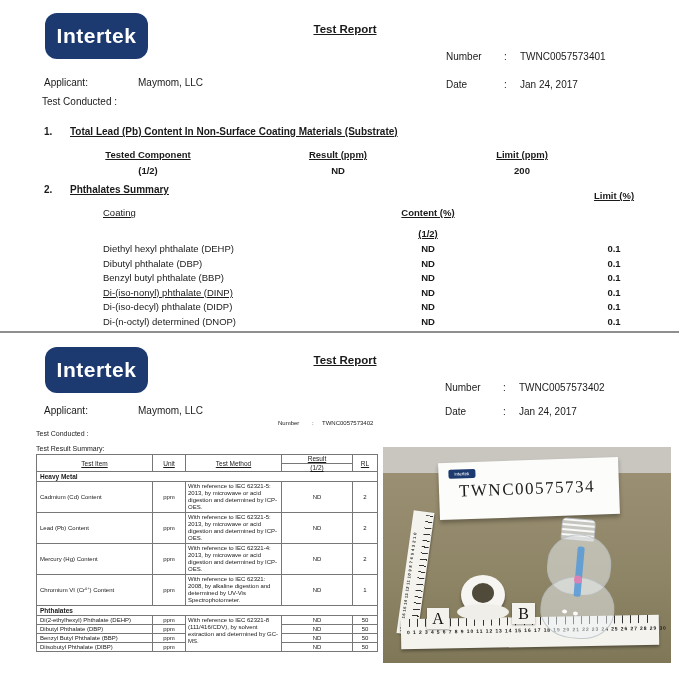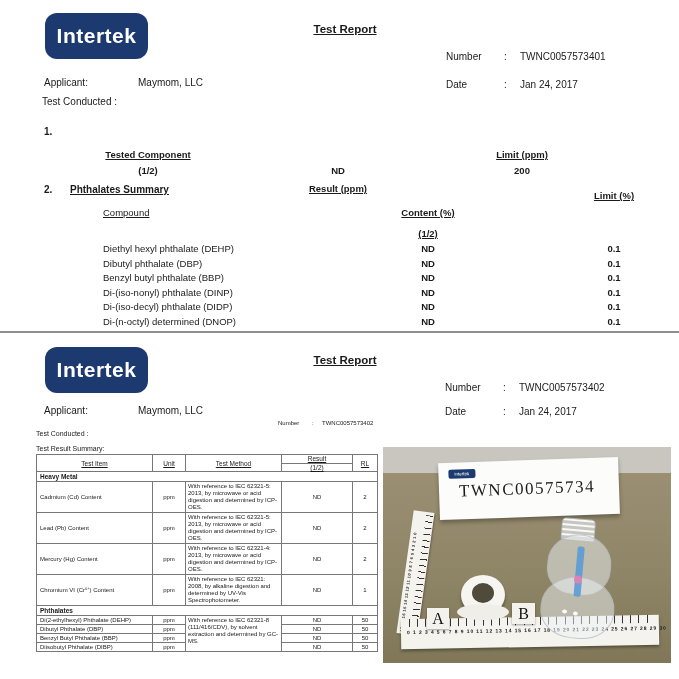--- a/index.html
+++ b/index.html
@@ -93,50 +93,51 @@
   <div class="abs t10" style="left:44px;top:77px;">Applicant:</div>
   <div class="abs t10" style="left:138px;top:77px;">Maymom, LLC</div>
 
   <div class="abs t10" style="left:446px;top:79px;">Date</div>
   <div class="abs t10" style="left:504px;top:79px;">:</div>
   <div class="abs t10" style="left:520px;top:79px;">Jan 24, 2017</div>
 
   <div class="abs t10" style="left:42px;top:96px;">Test Conducted :</div>
 
   <div class="abs t10 bold" style="left:44px;top:126px;">1.</div>
+  <div class="abs t10 bold ul" style="left:70px;top:126px;">Total Lead (Pb) Content In Non-Surface Coating Materials (Substrate)</div>
 
   <div class="abs t95 ul ctr" style="left:88px;top:149px;width:120px;">Tested Component</div>
-  <div class="abs t95 ul ctr" style="left:278px;top:149px;width:120px;margin-top:34px;">Result (ppm)</div>
+  <div class="abs t95 ul ctr" style="left:278px;top:149px;width:120px;">Result (ppm)</div>
   <div class="abs t95 ul ctr" style="left:462px;top:149px;width:120px;">Limit (ppm)</div>
 
   <div class="abs t95 ctr" style="left:88px;top:165px;width:120px;">(1/2)</div>
   <div class="abs t95 ctr" style="left:278px;top:165px;width:120px;">ND</div>
   <div class="abs t95 ctr" style="left:462px;top:165px;width:120px;">200</div>
 
   <div class="abs t10 bold" style="left:44px;top:184px;">2.</div>
   <div class="abs t10 bold ul" style="left:70px;top:184px;">Phthalates Summary</div>
 
-  <div class="abs t95 ul" style="left:103px;top:207px;">Compound</div>
+  <div class="abs t95 ul" style="left:103px;top:207px;">Coating</div>
   <div class="abs t95 ul ctr" style="left:368px;top:207px;width:120px;">Content (%)</div>
   <div class="abs t95 ul ctr" style="left:554px;top:190px;width:120px;">Limit (%)</div>
   <div class="abs t95 ul ctr" style="left:368px;top:228px;width:120px;">(1/2)</div>
 
   <div class="abs t95" style="left:103px;top:243px;"><span>Diethyl hexyl phthalate (DEHP)</span></div>
   <div class="abs t95 ctr" style="left:368px;top:243px;width:120px;">ND</div>
   <div class="abs t95 ctr" style="left:554px;top:243px;width:120px;">0.1</div>
 
   <div class="abs t95" style="left:103px;top:257.5px;"><span>Dibutyl phthalate (DBP)</span></div>
   <div class="abs t95 ctr" style="left:368px;top:257.5px;width:120px;">ND</div>
   <div class="abs t95 ctr" style="left:554px;top:257.5px;width:120px;">0.1</div>
 
   <div class="abs t95" style="left:103px;top:272px;"><span>Benzyl butyl phthalate (BBP)</span></div>
   <div class="abs t95 ctr" style="left:368px;top:272px;width:120px;">ND</div>
   <div class="abs t95 ctr" style="left:554px;top:272px;width:120px;">0.1</div>
 
-  <div class="abs t95" style="left:103px;top:286.5px;"><span>Di-(iso-nonyl) phthalate (DINP)</span></div>
+  <div class="abs t95" style="left:103px;top:286.5px;text-decoration:underline;"><span>Di-(iso-nonyl) phthalate (DINP)</span></div>
   <div class="abs t95 ctr" style="left:368px;top:286.5px;width:120px;">ND</div>
   <div class="abs t95 ctr" style="left:554px;top:286.5px;width:120px;">0.1</div>
 
   <div class="abs t95" style="left:103px;top:301px;text-align:right;"><span>Di-(iso-decyl) phthalate (DIDP)</span></div>
   <div class="abs t95 ctr" style="left:368px;top:301px;width:120px;">ND</div>
   <div class="abs t95 ctr" style="left:554px;top:301px;width:120px;">0.1</div>
 
   <div class="abs t95" style="left:103px;top:315.5px;"><span>Di-(n-octyl) determined (DNOP)</span></div>
   <div class="abs t95 ctr" style="left:368px;top:315.5px;width:120px;">ND</div>
   <div class="abs t95 ctr" style="left:554px;top:315.5px;width:120px;">0.1</div>

